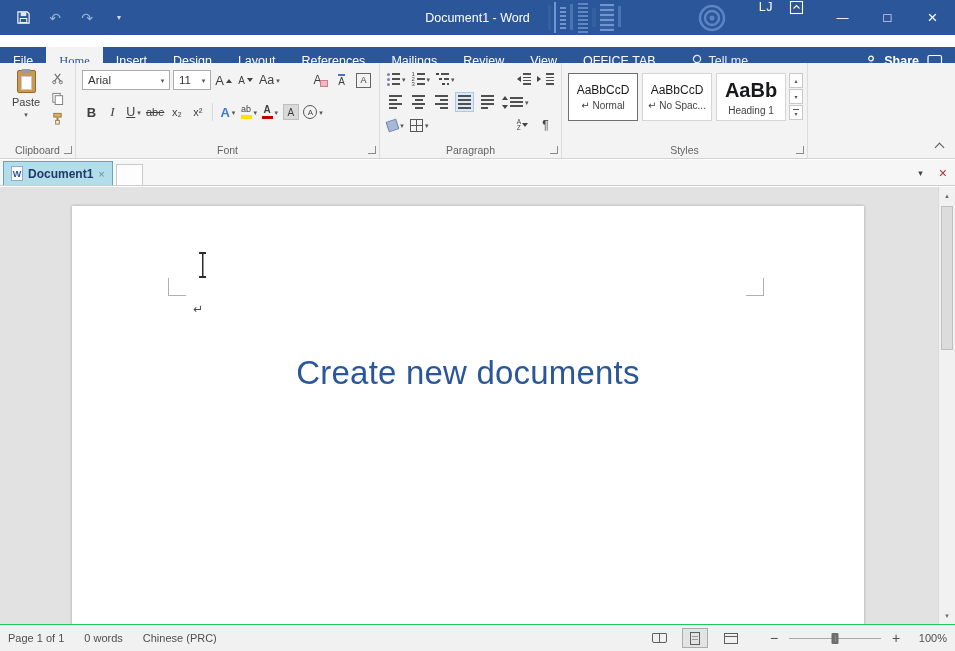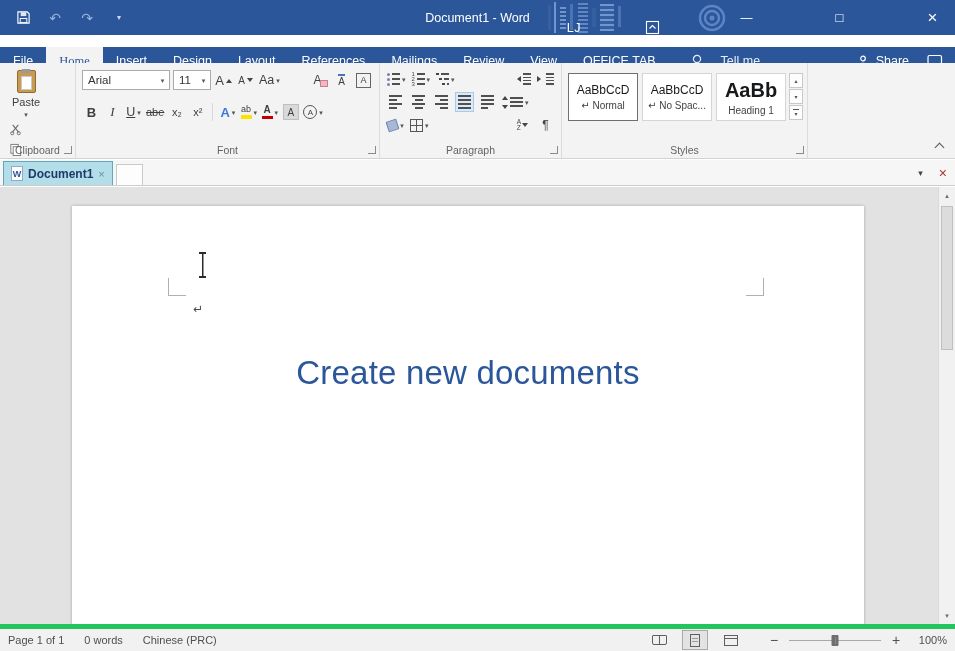--- a/index.html
+++ b/index.html
@@ -18,49 +18,49 @@
   .glitch i{position:absolute;background:#4a74b4;}
   .glitch i:nth-child(1){left:0;top:3px;width:3px;height:25px;background:#35609f;}
   .glitch i:nth-child(2){left:6px;top:0;width:2px;height:31px;background:#6f96d2;}
   .glitch i:nth-child(3){left:12px;top:4px;width:6px;height:23px;background:repeating-linear-gradient(0deg,#6f96d2 0 2px,#2d5492 2px 4px);}
   .glitch i:nth-child(4){left:22px;top:2px;width:3px;height:26px;}
   .glitch i:nth-child(5){left:30px;top:0;width:10px;height:31px;background:repeating-linear-gradient(0deg,#5d87c6 0 2px,#2d5492 2px 4px);}
   .glitch i:nth-child(6){left:44px;top:6px;width:4px;height:19px;background:#35609f;}
   .glitch i:nth-child(7){left:52px;top:2px;width:14px;height:27px;background:repeating-linear-gradient(0deg,#6f96d2 0 2px,#35609f 2px 5px);}
   .glitch i:nth-child(8){left:70px;top:4px;width:3px;height:21px;}
   .bullseye{position:absolute;left:697px;top:3px;}
-  .tb-right{margin-left:auto;display:flex;align-items:flex-end;height:100%;z-index:2;gap:48px;}
+  .tb-right{margin-left:auto;display:flex;align-items:flex-start;height:100%;z-index:2;}
   .user-badge{font-size:12.5px;margin-right:16px;letter-spacing:.5px;}
   .rdo-btn{margin-right:16px;display:flex;}
   .win-ctl{width:45px;height:35px;display:flex;align-items:center;justify-content:center;font-size:13px;color:#fff;}
   .win-ctl.minimize{font-size:12px;}
   .win-ctl.close{font-size:17px;}
 
   
   .menurow{position:absolute;top:47px;left:0;right:0;height:28px;background:var(--blue);display:flex;align-items:stretch;color:#fff;font-size:12.5px;}
   .mtab{padding:0 13px;display:flex;align-items:center;}
   .mtab.active{background:var(--ribbon);color:var(--blue);font-family:Liberation Serif, serif;}
-  .tellme{margin-left:22px;display:flex;align-items:center;gap:18px;color:#e8eef8;}
-  .menu-right{margin-left:auto;display:flex;align-items:center;gap:18px;padding-right:12px;}
+  .tellme{margin-left:22px;display:flex;align-items:center;gap:6px;color:#e8eef8;}
+  .menu-right{margin-left:auto;display:flex;align-items:center;gap:8px;padding-right:12px;font-weight:bold;}
   .share-btn{display:flex;align-items:center;gap:6px;}
   .comment-btn{display:flex;align-items:center;}
 
   
   .ribbon{position:absolute;top:63px;left:0;right:0;height:96px;background:var(--ribbon);border-bottom:1px solid #d2d2d2;display:flex;}
   .group{position:relative;height:100%;border-right:1px solid #dcdcdc;padding:4px 4px 16px;overflow:hidden;}
   .group-label{position:absolute;bottom:2px;left:0;right:0;text-align:center;font-size:10.5px;color:#646464;}
   .launcher{position:absolute;right:3px;bottom:4px;width:8px;height:8px;border-right:1px solid #8a8a8a;border-bottom:1px solid #8a8a8a;}
   .caret{font-size:7px;color:#555;line-height:1;}
   .rbtn{min-width:19px;height:20px;display:inline-flex;align-items:center;justify-content:center;font-size:12.5px;color:#3f3f3f;gap:2px;padding:0 1px;}
   .rbtn.active-ctl{background:#dbe8f6;border:1px solid #a9c9ea;}
   .spacer{flex:1;}
   .vdiv{width:1px;height:18px;background:#d9d9d9;margin:0 3px;}
 
   
-  .g-clipboard{width:76px;display:flex;padding:4px 2px 16px 5px;flex-direction:column;}
+  .g-clipboard{width:76px;display:flex;padding:4px 2px 16px 5px;}
   .paste-btn{width:42px;display:flex;flex-direction:column;align-items:center;gap:3px;padding-top:3px;}
   .clip-icn{width:19px;height:23px;background:#c89a52;border:1px solid #8f6b2e;border-radius:2px;position:relative;}
   .clip-icn::before{content:'';position:absolute;left:3px;right:3px;top:5px;bottom:2px;background:#fff;border:1px solid #c9c9c9;}
   .clip-icn::after{content:'';position:absolute;top:-2px;left:50%;transform:translateX(-50%);width:9px;height:4px;background:#9b9b9b;border-radius:1px;}
   .paste-label{font-size:11px;color:#3f3f3f;}
   .mini-col{display:flex;flex-direction:column;gap:7px;margin-left:4px;padding-top:5px;}
   .mini-btn{width:16px;height:13px;display:flex;align-items:center;}
 
   
   .g-font{width:304px;padding:3px 6px 16px;}
@@ -166,21 +166,21 @@
   .ibeam::before,.ibeam::after{content:'';position:absolute;left:1px;width:7px;height:1.6px;background:#2b2b2b;}
   .ibeam::before{top:0;} .ibeam::after{bottom:0;}
   .pmark{position:absolute;left:121px;top:96px;font-size:12px;color:#4a4a4a;}
   .doc-heading{margin-top:148px;text-align:center;font-size:33px;font-weight:400;color:var(--blue);letter-spacing:.2px;}
   .vscroll{position:absolute;right:0;top:0;bottom:0;width:17px;background:#f1f1f1;border-left:1px solid #dadada;}
   .sb-btn{position:absolute;left:0;right:0;height:17px;display:flex;align-items:center;justify-content:center;font-size:7px;color:#6b6b6b;}
   .sb-btn.up{top:0;} .sb-btn.down{bottom:0;}
   .sb-thumb{position:absolute;left:2px;right:2px;top:19px;height:144px;background:#dcdcdc;border:1px solid #bfbfbf;}
 
   
-  .statusbar{position:absolute;bottom:0;left:0;right:0;height:27px;background:#f1f1f1;border-top:5px solid #22c55e;display:flex;align-items:center;font-size:11px;color:#4f4f4f;padding:0 8px;}
+  .statusbar{position:absolute;bottom:0;left:0;right:0;height:27px;background:#f1f1f1;border-top:1px solid #22c55e;display:flex;align-items:center;font-size:11px;color:#4f4f4f;padding:0 8px;}
   .sb-item{padding:0 10px;height:100%;display:flex;align-items:center;white-space:nowrap;}
   .sb-item:first-child{padding-left:0;}
   .sb-right{margin-left:auto;display:flex;align-items:center;gap:10px;}
   .vbtn{width:26px;height:20px;display:flex;align-items:center;justify-content:center;}
   .vbtn.active{background:#e3e3e3;border:1px solid #ababab;}
   .vi-read{width:15px;height:10px;border:1px solid #5f5f5f;border-radius:1px 1px 2px 2px;background:linear-gradient(#5f5f5f,#5f5f5f) 50% 0/1px 100% no-repeat;}
   .vi-print{width:10px;height:13px;border:1px solid #5f5f5f;background:linear-gradient(#9a9a9a,#9a9a9a) 50% 3px/6px 1px no-repeat,linear-gradient(#9a9a9a,#9a9a9a) 50% 6px/6px 1px no-repeat;}
   .vi-web{width:14px;height:11px;border:1px solid #5f5f5f;background:linear-gradient(#5f5f5f,#5f5f5f) 0 2px/100% 1px no-repeat;}
   .zoom{display:flex;align-items:center;gap:9px;margin-left:14px;}
   .zsign{font-size:14px;color:#4f4f4f;width:12px;text-align:center;}

